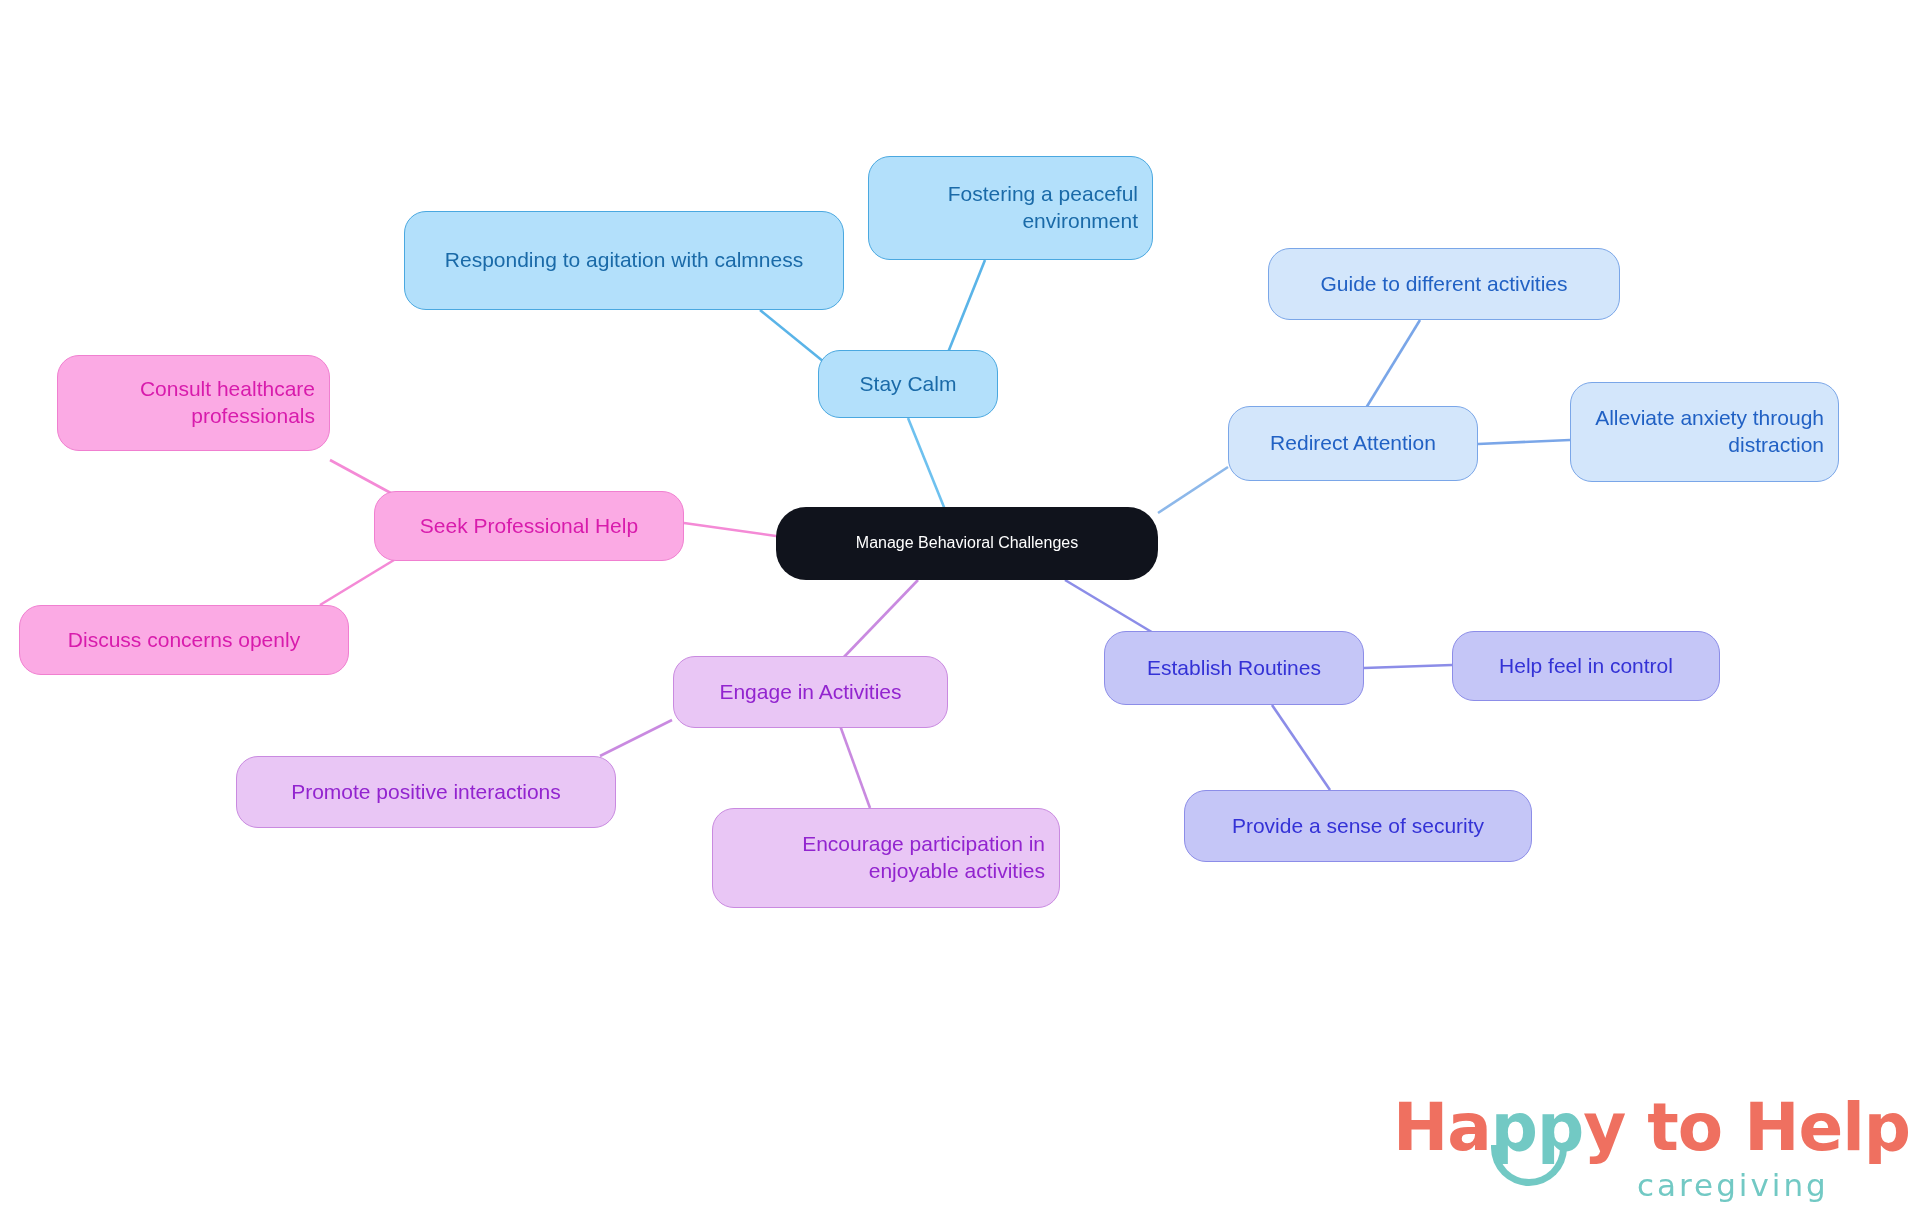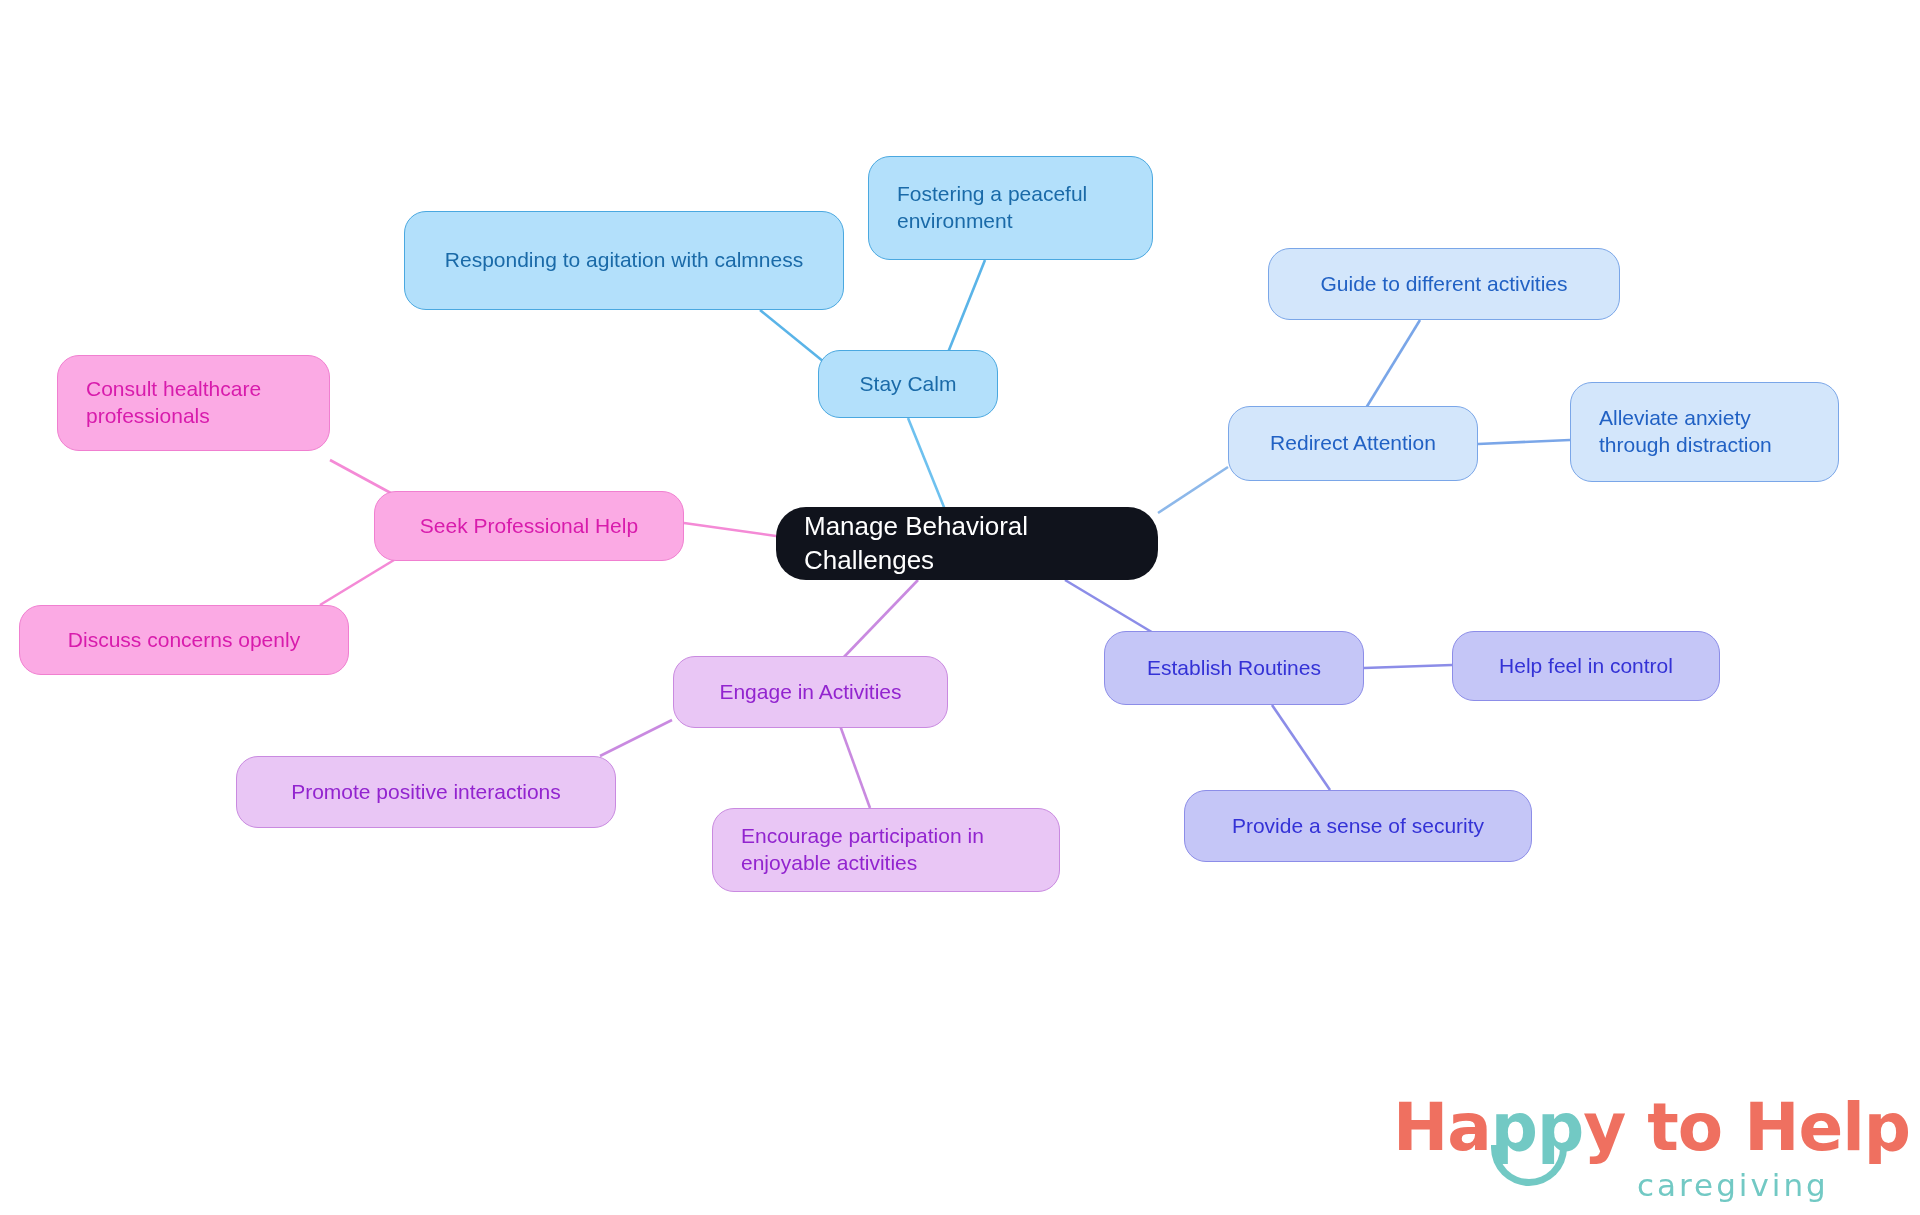--- a/index.html
+++ b/index.html
@@ -22,34 +22,34 @@
     width: 1920px;
     height: 1215px;
     pointer-events: none;
   }
   .node {
     position: absolute;
     box-sizing: border-box;
     display: flex;
     align-items: center;
     justify-content: center;
-    text-align: left;
+    text-align: right;
     border-radius: 22px;
     border-style: solid;
     border-width: 1.6px;
     line-height: 1.28;
-    padding: 6px 28px;
+    padding: 6px 14px;
     white-space: pre-line;
   }
   .node.root {
     border-width: 0;
     border-radius: 30px;
     color: #ffffff;
     background: #10131c;
-    font-size: 26px;
+    font-size: 16px;
   }
   .node.branch { font-size: 21px; }
   .node.leaf   { font-size: 21px; }
 
   
   #logo {
     position: absolute;
     left: 1393px;
     top: 1095px;
     width: 500px;
@@ -158,21 +158,21 @@
   </div>
 
   <div class="node branch" style="left:673px; top:656px; width:275px; height:72px; background:#e9c6f5; border-color:#c98ae0; color:#9224cf;">
     <span>Engage in Activities</span>
   </div>
 
   <div class="node leaf" style="left:236px; top:756px; width:380px; height:72px; background:#e9c6f5; border-color:#c98ae0; color:#9224cf;">
     <span>Promote positive interactions</span>
   </div>
 
-  <div class="node leaf" style="left:712px; top:808px; width:348px; height:84px; background:#e9c6f5; border-color:#c98ae0; color:#9224cf;">
+  <div class="node leaf" style="left:712px; top:808px; width:348px; height:100px; background:#e9c6f5; border-color:#c98ae0; color:#9224cf;">
     <span>Encourage participation in enjoyable activities</span>
   </div>
 
   <div class="node branch" style="left:374px; top:491px; width:310px; height:70px; background:#fbaae4; border-color:#f07fd0; color:#d81bac;">
     <span>Seek Professional Help</span>
   </div>
 
   <div class="node leaf" style="left:57px; top:355px; width:273px; height:96px; background:#fbaae4; border-color:#f07fd0; color:#d81bac;">
     <span>Consult healthcare professionals</span>
   </div>

